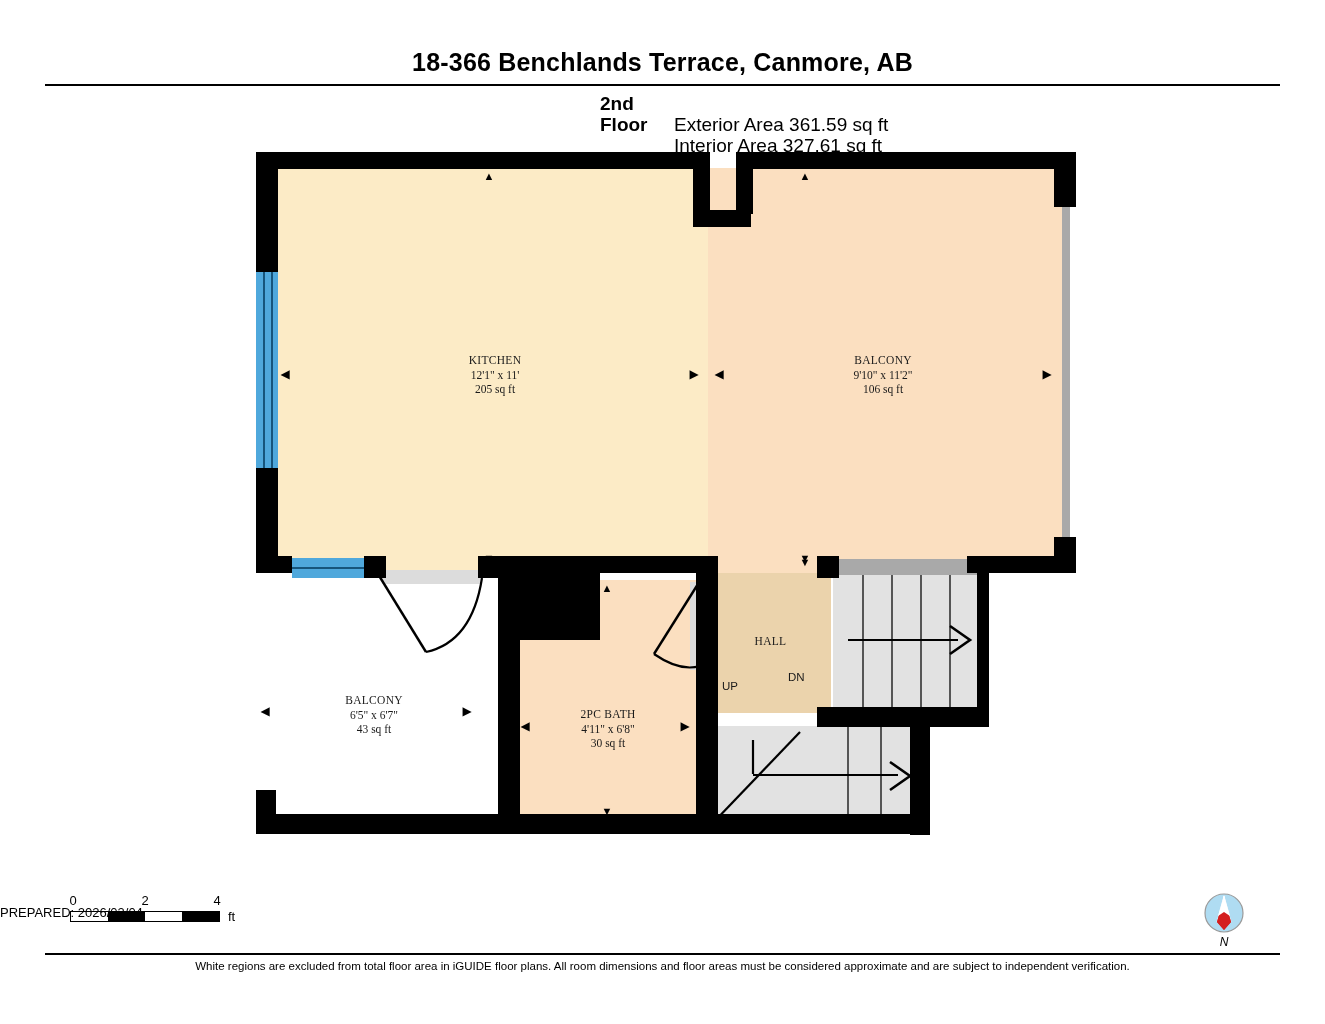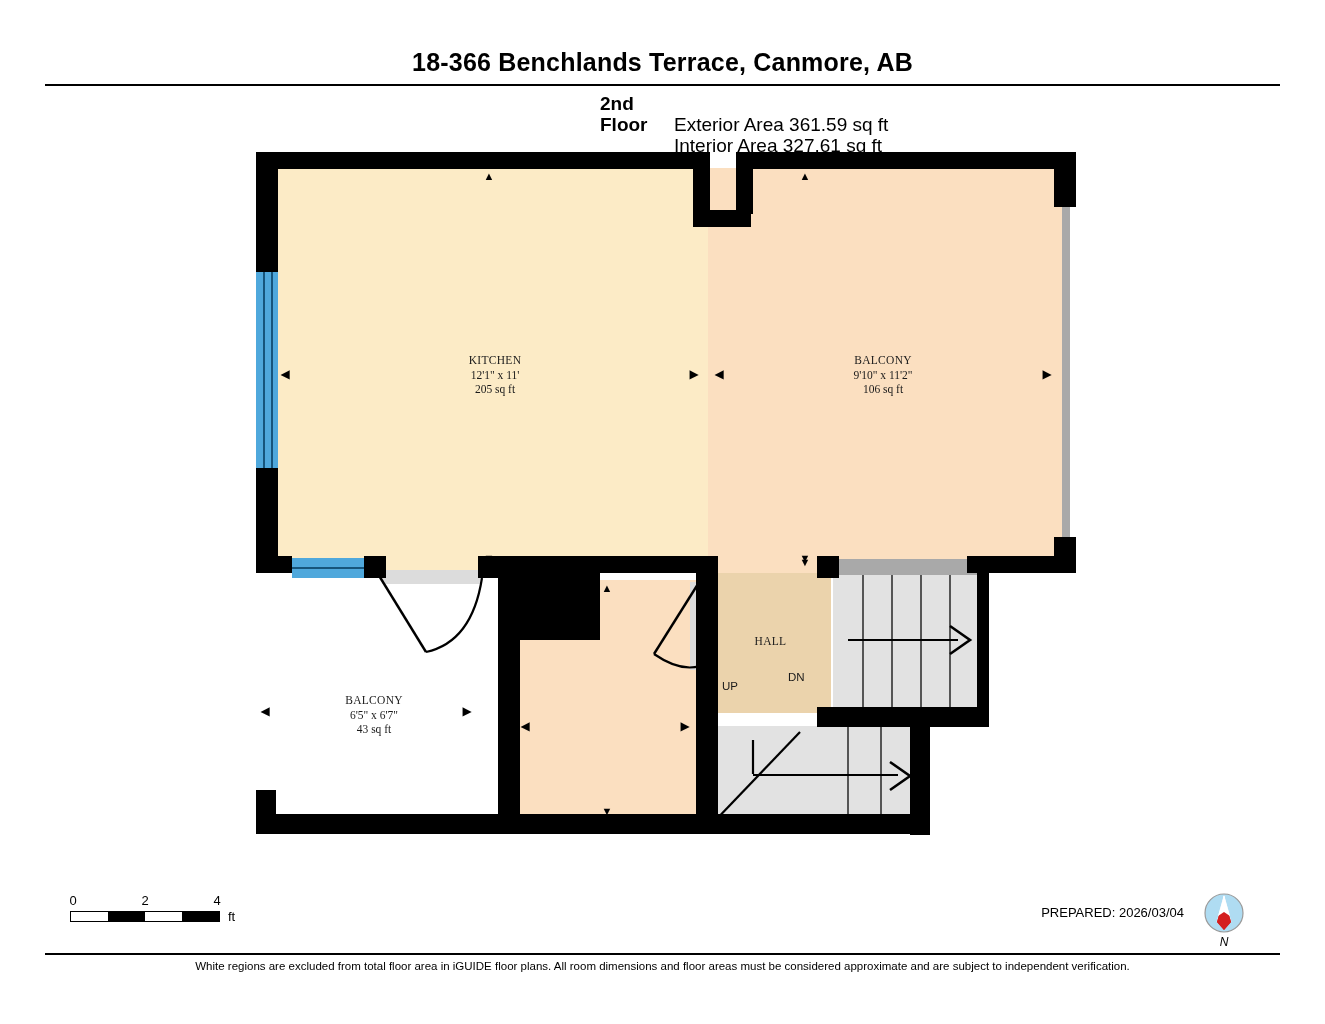--- a/index.html
+++ b/index.html
@@ -150,21 +150,21 @@
     left: 158px;
     top: 16px;
     font-size: 13px;
   }
 
   #prepared {
     position: absolute;
     top: 905px;
     left: 0;
     width: 1184px;
-    text-align: right;
+    text-align: left;
     font-size: 13px;
   }
 
   #compass {
     position: absolute;
     left: 1198px;
     top: 892px;
     width: 52px;
     height: 62px;
   }
@@ -307,20 +307,25 @@
     <div>9'10" x 11'2"</div>
     <div>106 sq ft</div>
   </div>
 
   <div class="room-label" style="left:49px; top:543px; width:150px;">
     <div class="rl-name">BALCONY</div>
     <div>6'5" x 6'7"</div>
     <div>43 sq ft</div>
   </div>
 
+  <div class="room-label" style="left:283px; top:557px; width:150px;">
+    <div class="rl-name">2PC BATH</div>
+    <div>4'11" x 6'8"</div>
+    <div>30 sq ft</div>
+  </div>
 
   <div class="room-label" style="left:483px; top:484px; width:75px;">
     <div class="rl-name">HALL</div>
   </div>
 
   <div class="small-label" style="left:472px; top:530px;">UP</div>
   <div class="small-label" style="left:538px; top:521px;">DN</div>
 
   <div class="dim-arrow arrow-up" style="left:232px; top:20px;"></div>
   <div class="dim-arrow arrow-down" style="left:232px; top:402px;"></div>

